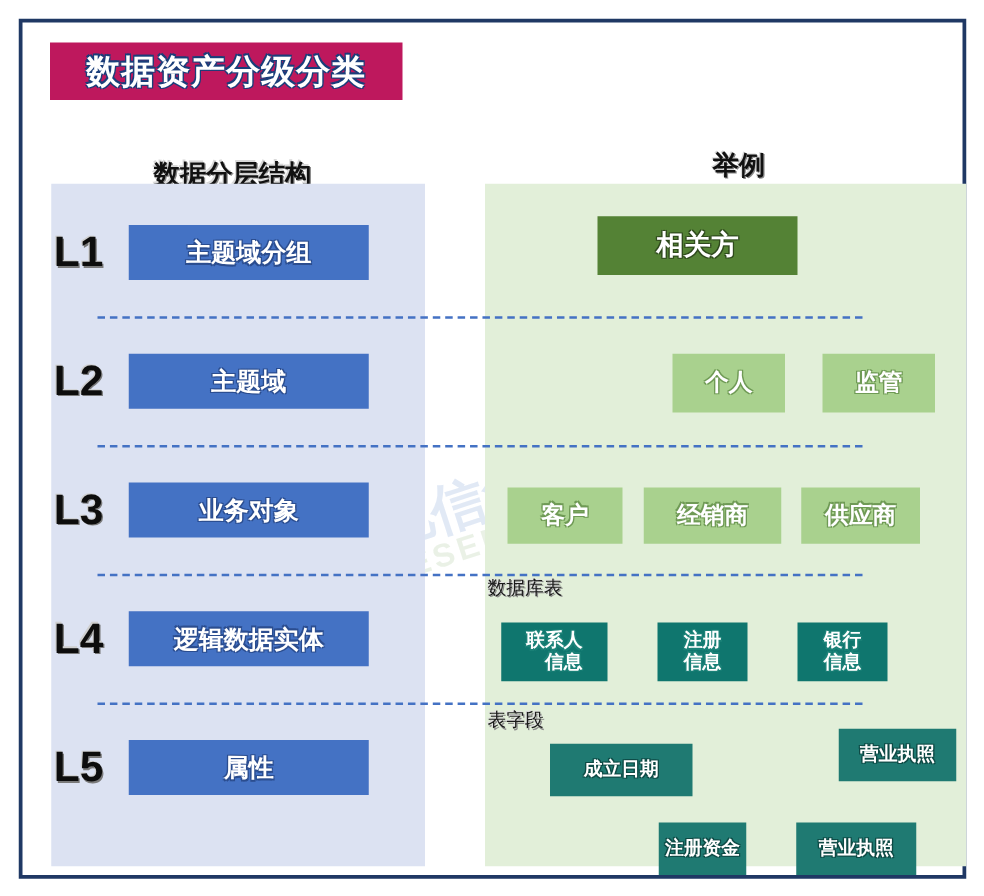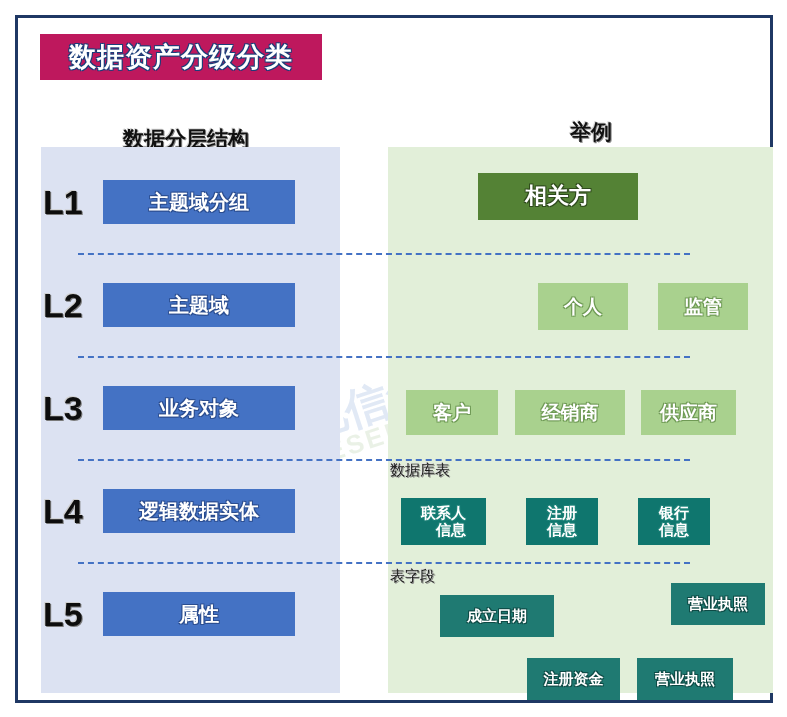--- a/index.html
+++ b/index.html
@@ -159,21 +159,21 @@
   <div class="node teal" style="left:508px;top:480px;width:72px;height:47px">
     <span class="ml">注册<br>信息</span>
     </div>
   <div class="node teal" style="left:620px;top:480px;width:72px;height:47px">
     <span class="ml">银行<br>信息</span>
     </div>
 
   <div class="node dteal" style="left:422px;top:577px;width:114px;height:42px">
     <span>成立日期</span>
     </div>
-  <div class="node dteal" style="left:509px;top:640px;width:93px;height:42px">
+  <div class="node dteal" style="left:509px;top:640px;width:70px;height:42px">
     <span>注册资金</span>
     </div>
   <div class="node dteal" style="left:619px;top:640px;width:96px;height:42px">
     <span>营业执照</span>
     </div>
   <div class="node dteal" style="left:653px;top:565px;width:94px;height:42px">
     <span>营业执照</span>
     </div>
 
   <div class="annot" style="left:372px;top:443px">数据库表</div>

